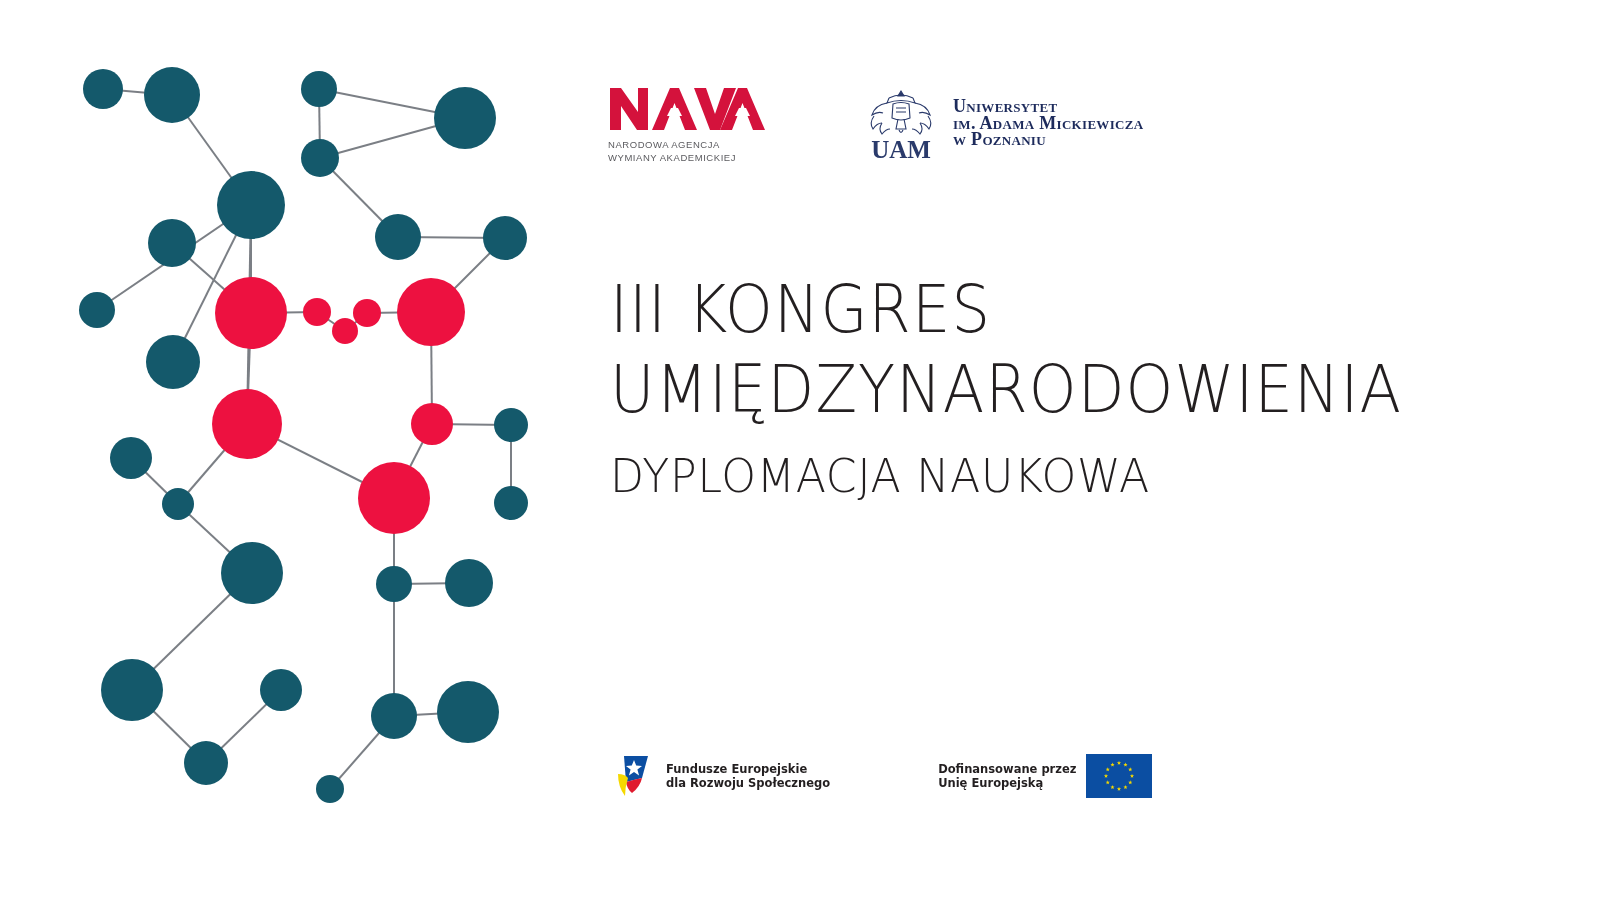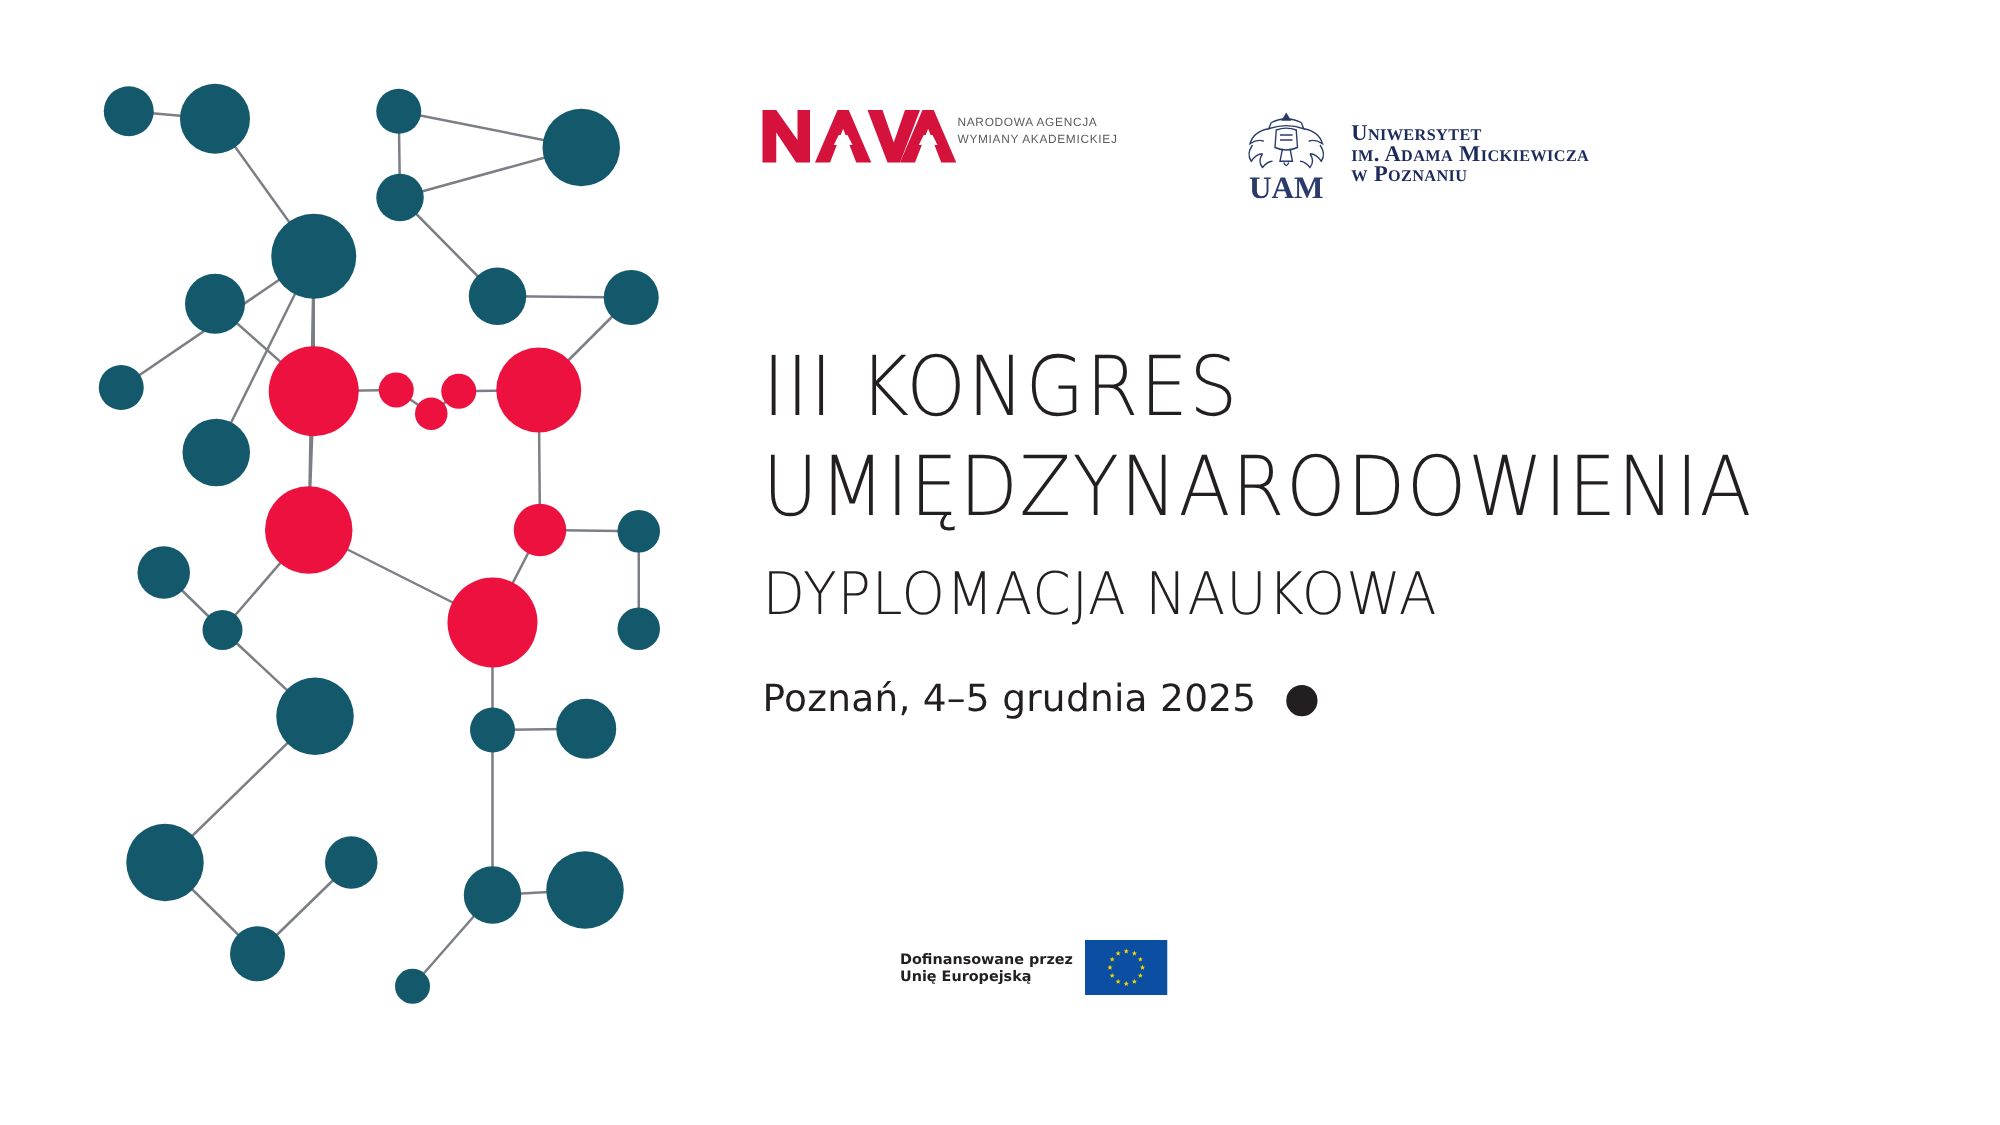--- a/index.html
+++ b/index.html
@@ -49,21 +49,21 @@
     left: 0;
     top: 86px;
     display: flex;
     align-items: flex-start;
     gap: 96px;
   }
 
   
   .nawa-logo {
     display: flex;
-    flex-direction: row;
+    flex-direction: column;
     align-items: flex-start;
   }
   .nawa-wordmark {
     display: block;
   }
   .nawa-sub {
     margin-top: 7px;
     font-family: "Liberation Sans", sans-serif;
     font-size: 9.5px;
     line-height: 12.5px;
@@ -314,28 +314,34 @@
         <div class="uam-text">Uniwersytet
 im. Adama Mickiewicza
 w Poznaniu</div>
       </div>
     </div>
 
     <div class="headline">
       <div class="title-line">III KONGRES</div>
       <div class="title-line">UMIĘDZYNARODOWIENIA</div>
       <div class="subtitle-line">DYPLOMACJA NAUKOWA</div>
-      <div class="date-row">
-        <div class="date-text">Poznań, 4–5 grudnia 2025</div>
-        <div class="date-dot"></div>
+    </div>
+
+    <div class="funding-row">
+
+      <div class="funding-item">
+        <svg class="fe-mark" width="44" height="48" viewBox="0 0 44 48">
+          <path d="M12 4 L36 4 L30 26 L14 30 Z" fill="#0b4ea2"></path>
+          <path d="M22 8 l2.2 5.6 L30 14 l-4.6 3.6 1.7 5.8 -5.1-3.4 -5.1 3.4 1.7-5.8 L14 14 l5.8-0.4 Z" fill="#ffffff"></path>
+          <path d="M14 30 q10 -3 16 -4 q-2 9 -10 15 q-5 -4 -6 -11 Z" fill="#e01b2e"></path>
+          <path d="M6 22 q7 0 10 4 q-3 9 -3 18 q-7 -9 -7 -22 Z" fill="#f5d800"></path>
+        </svg>
+        <div class="funding-label">Fundusze Europejskie
+dla Rozwoju Społecznego</div>
       </div>
-    </div>
-
-    <div class="funding-row">
-
 
       <div class="gap-1"></div>
 
 
       <div class="gap-2"></div>
 
       <div class="funding-item">
         <div class="funding-label label-right">Dofinansowane przez
 Unię Europejską</div>
         <svg class="eu-flag" width="66" height="44" viewBox="0 0 66 44">

